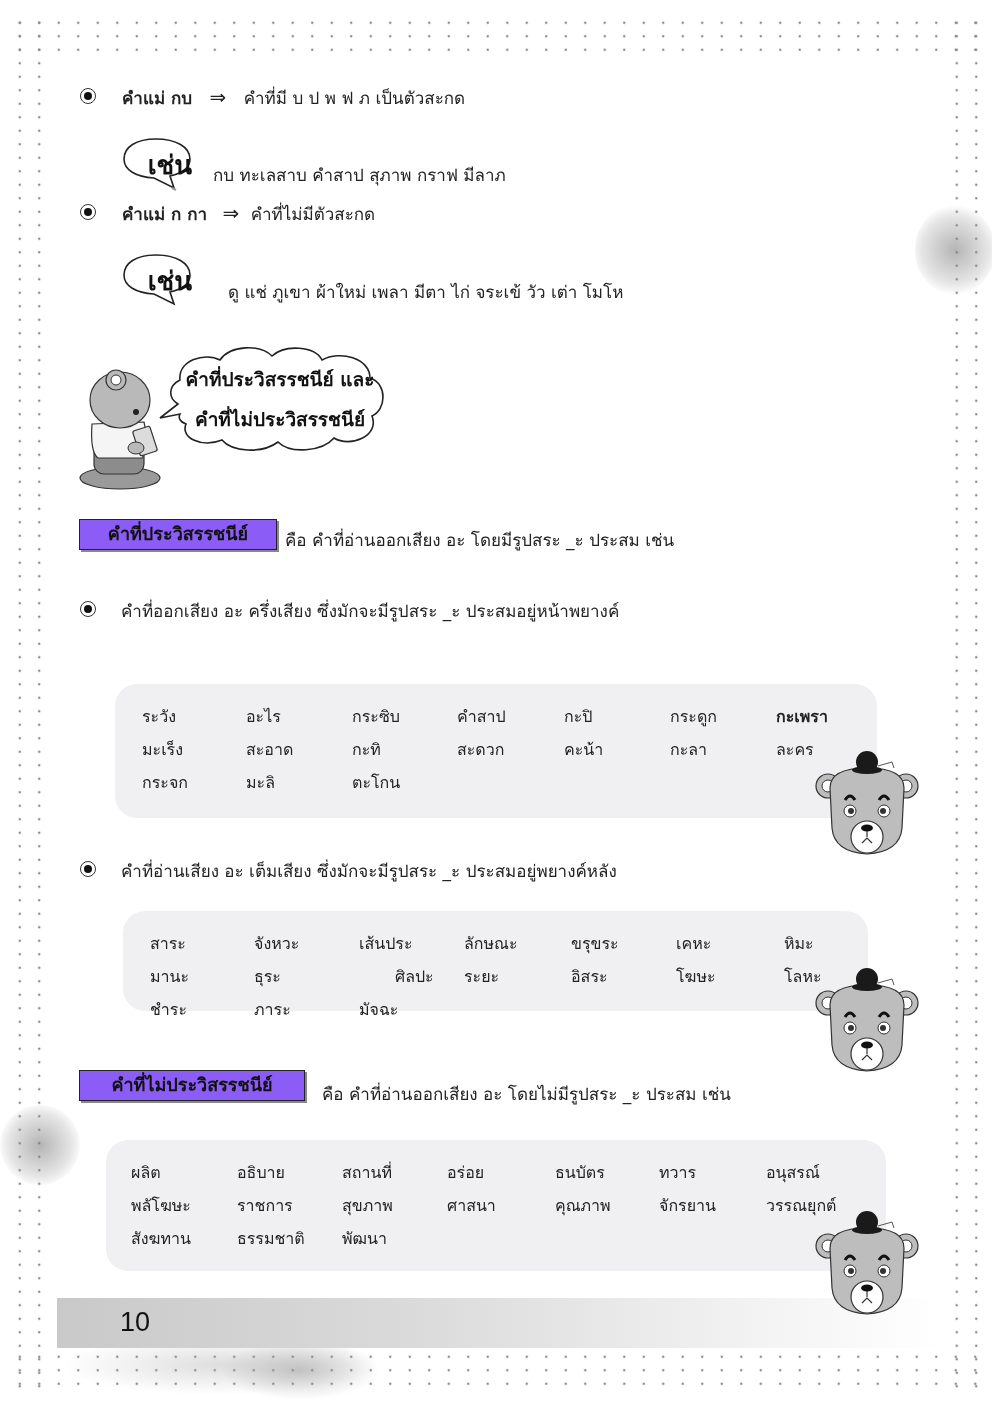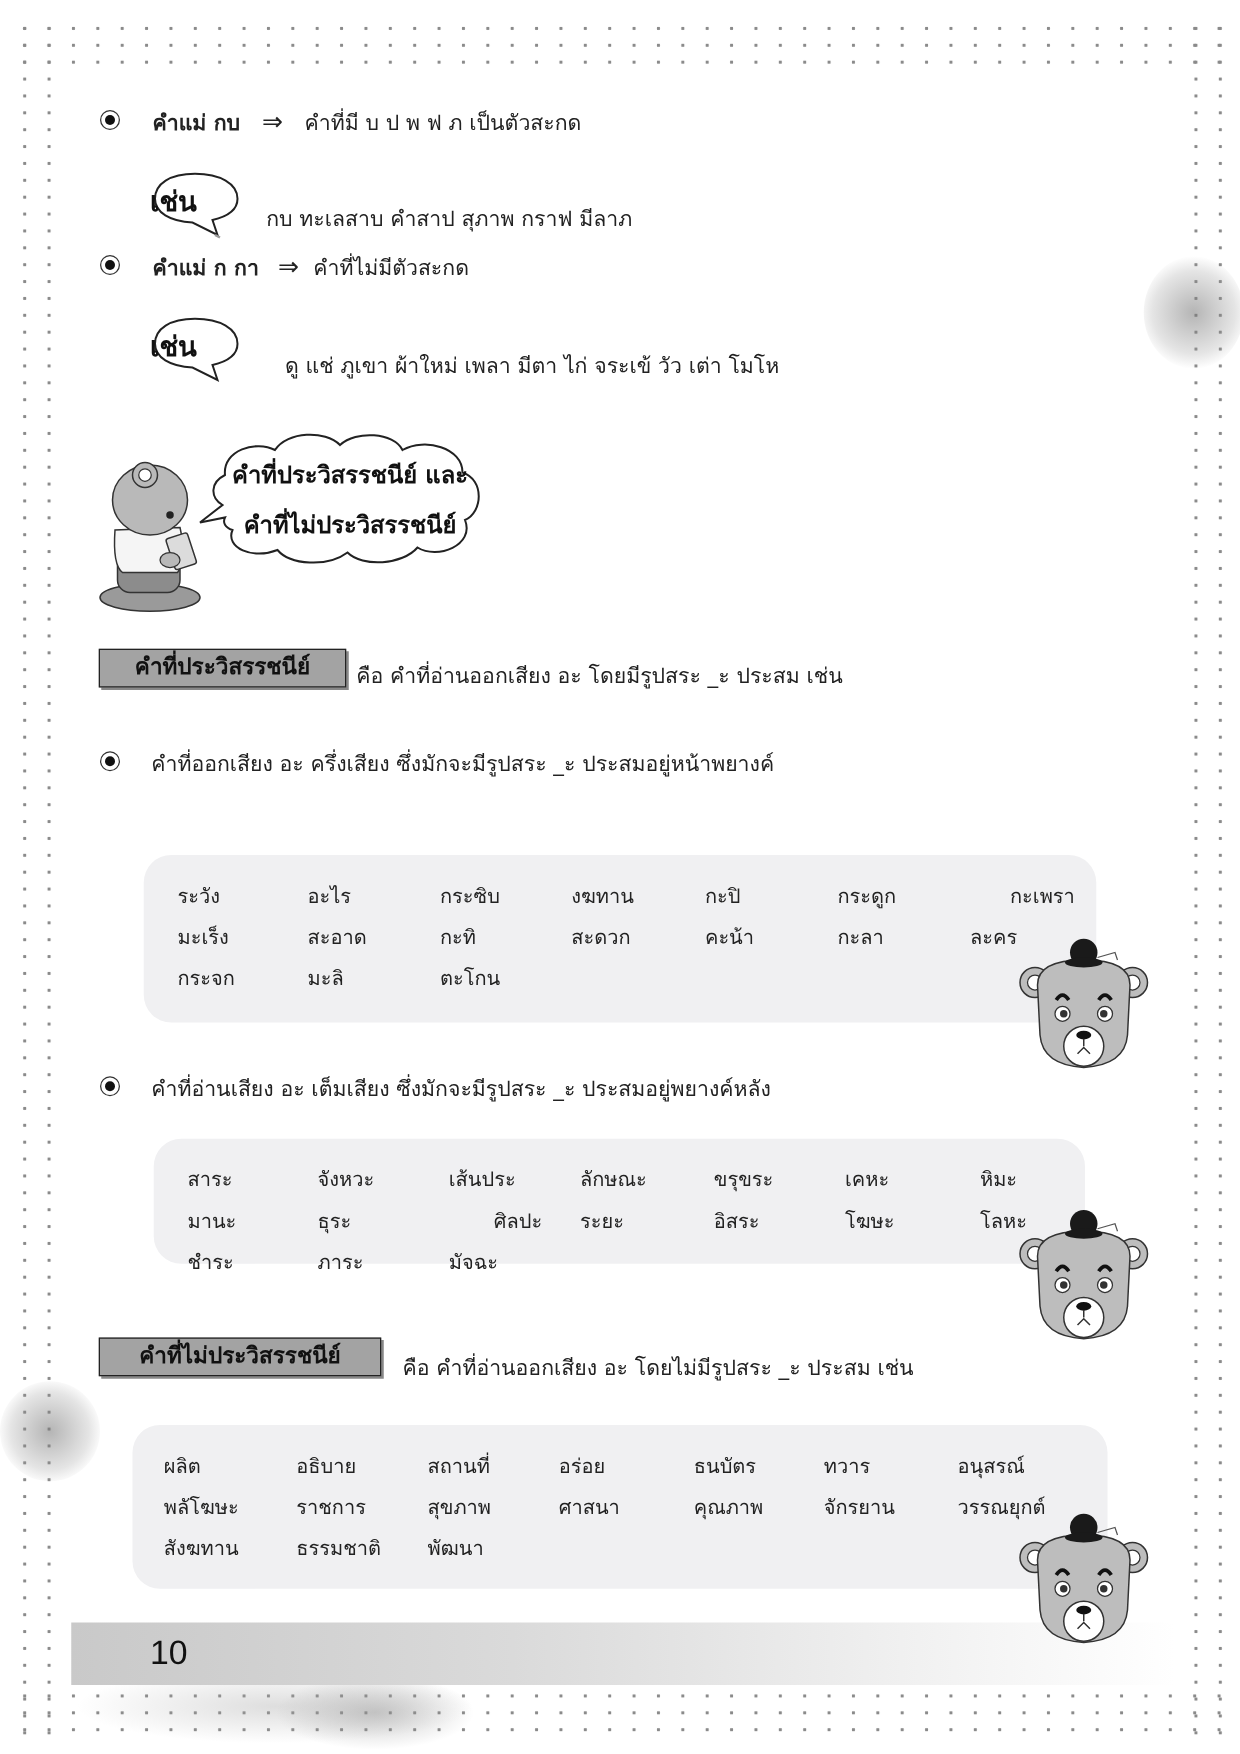--- a/index.html
+++ b/index.html
@@ -30,29 +30,29 @@
   .bullet { position: absolute; width: 16px; height: 16px; border-radius: 50%; border: 1.3px solid #333; background: #fff; }
   .bullet::after { content: ""; position: absolute; left: 3px; top: 3px; width: 8px; height: 8px; border-radius: 50%; background: #111; }
 
   .line { position: absolute; white-space: nowrap; font-size: 17px; color: #222; }
   .bold { font-weight: bold; }
   .arrow { display: inline-block; margin: 0 12px; font-size: 20px; }
 
   
   .example-bubble { position: absolute; width: 72px; height: 50px; }
   .example-bubble svg { position: absolute; left: 0; top: 0; }
-  .example-bubble span { position: absolute; left: 0; top: 8px; width: 72px; text-align: left; font-size: 22px; font-weight: bold; color: #111; }
+  .example-bubble span { position: absolute; left: 0; top: 8px; width: 72px; text-align: right; font-size: 26px; font-weight: bold; color: #111; }
 
   
   .mascot-reader { position: absolute; left: 78px; top: 362px; width: 100px; height: 128px; }
   .cloud { position: absolute; left: 150px; top: 340px; width: 240px; height: 120px; }
   .cloud-text { position: absolute; left: 170px; width: 220px; text-align: center; font-size: 19px; font-weight: bold; color: #111; white-space: nowrap; }
 
   
-  .label-box { position: absolute; height: 31px; border: 1.5px solid #222; background: #a3a3a3; font-size: 18px; font-weight: bold; line-height: 28px; text-align: center; color: #111; box-shadow: 2px 2px 0 #888; }
+  .label-box { position: absolute; height: 31px; border: 1.5px solid #222; background: #8b5cf6; font-size: 18px; font-weight: bold; line-height: 28px; text-align: center; color: #111; box-shadow: 2px 2px 0 #888; }
 
   
   .word-panel { position: absolute; background: #f0f0f2; border-radius: 22px; }
   .word { position: absolute; font-size: 16px; color: #222; white-space: nowrap; }
 
   .bear { position: absolute; width: 110px; height: 110px; }
 </style>
 </head>
 <body>
 
@@ -115,24 +115,24 @@
 <div class="label-box" style="left:79px; top:519px; width:198px;">คำที่ประวิสรรชนีย์</div>
 <div class="line" style="left:285px; top:526px;">คือ คำที่อ่านออกเสียง อะ โดยมีรูปสระ _ะ ประสม เช่น</div>
 
 <div class="bullet" style="left:80px; top:601px;"></div>
 <div class="line" style="left:121px; top:597px;">คำที่ออกเสียง อะ ครึ่งเสียง ซึ่งมักจะมีรูปสระ _ะ ประสมอยู่หน้าพยางค์</div>
 
 <div class="word-panel" style="left:115px; top:684px; width:762px; height:134px;">
   <span class="word" style="left:27px; top:20px;">ระวัง</span>
   <span class="word" style="left:131px; top:20px;">อะไร</span>
   <span class="word" style="left:237px; top:20px;">กระซิบ</span>
-  <span class="word" style="left:342px; top:20px;">งฆทาน</span>
+  <span class="word" style="left:342px; top:20px;">คำสาป</span>
   <span class="word" style="left:449px; top:20px;">กะปิ</span>
   <span class="word" style="left:555px; top:20px;">กระดูก</span>
-  <span class="word" style="left:693px; top:20px;">กะเพรา</span>
+  <span class="word" style="left:661px; top:20px;font-weight:bold;">กะเพรา</span>
   <span class="word" style="left:27px; top:53px;">มะเร็ง</span>
   <span class="word" style="left:131px; top:53px;">สะอาด</span>
   <span class="word" style="left:237px; top:53px;">กะทิ</span>
   <span class="word" style="left:342px; top:53px;">สะดวก</span>
   <span class="word" style="left:449px; top:53px;">คะน้า</span>
   <span class="word" style="left:555px; top:53px;">กะลา</span>
   <span class="word" style="left:661px; top:53px;">ละคร</span>
   <span class="word" style="left:27px; top:86px;">กระจก</span>
   <span class="word" style="left:131px; top:86px;">มะลิ</span>
   <span class="word" style="left:237px; top:86px;">ตะโกน</span>

